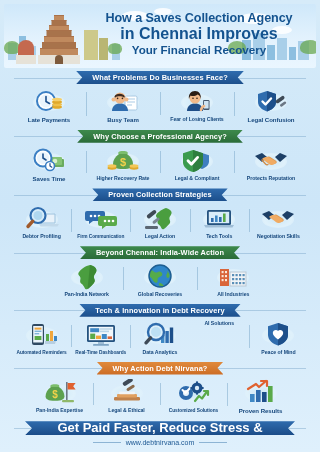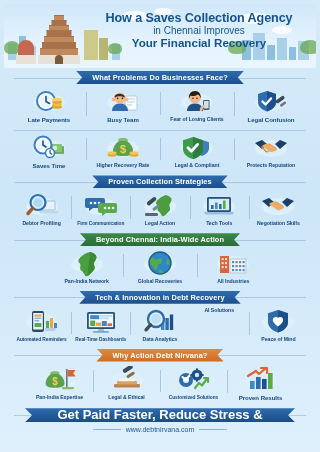--- a/index.html
+++ b/index.html
@@ -48,21 +48,21 @@
   .dome { position:absolute; bottom:4px; left:12px; width:20px; height:22px; }
   .dome .top { position:absolute; bottom:8px; left:2px; width:16px;height:16px; background:#c4694f; border-radius:50% 50% 0 0; }
   .dome .bot { position:absolute; bottom:0; left:0; width:20px;height:9px; background:#e6e2d8; }
   .tree { position:absolute; bottom:6px; border-radius:50% 50% 40% 40%; background:#6aa84f; opacity:.75; }
 
   .header-title {
     position:absolute; right:6px; top:7px; width:222px;
     text-align:center; line-height:1.12; color:#14538f;
   }
   .ht-l1 { font-size:12.6px; font-weight:bold; letter-spacing:-.1px; }
-  .ht-l2 { font-size:10px; font-weight:normal; }
+  .ht-l2 { font-size:16px; font-weight:bold; }
   .ht-l3 { font-size:11.6px; font-weight:bold; }
 
   
   .band { position:relative; margin-top:3px; }
   .band-line {
     position:absolute; top:50%; left:10px; right:10px; height:1px;
     background:rgba(120,165,200,.45);
   }
   .banner {
     position:relative; display:block; margin:0 auto;
@@ -239,20 +239,21 @@
             <rect x="21" y="13" width="10" height="3.6" rx="1.8" transform="rotate(-35 21 13)" fill="#3e4a57"></rect>
             <rect x="25.5" y="17" width="7" height="2.6" rx="1.3" transform="rotate(-35 25.5 17)" fill="#6b7785"></rect>
           </svg>
         </div>
         <div class="cap">Legal Confusion</div>
       </div>
     </div>
 
     <div class="band">
       <div class="band-line"></div>
+      <div class="banner green">Why Choose a Professional Agency?</div>
     </div>
     <div class="row">
       <div class="cell">
         <div class="icon">
             <div class="halo"></div>
           <svg width="34" height="27" viewBox="0 0 34 27">
             <rect x="18" y="12" width="14" height="8" rx="1" fill="#6aab5e"></rect>
             <rect x="16" y="10" width="14" height="8" rx="1" fill="#86c476"></rect>
             <circle cx="23" cy="14" r="2.3" fill="#d8efcc"></circle>
             <circle cx="11" cy="11" r="8.5" fill="#fff" stroke="#3b7fc4" stroke-width="2"></circle>

